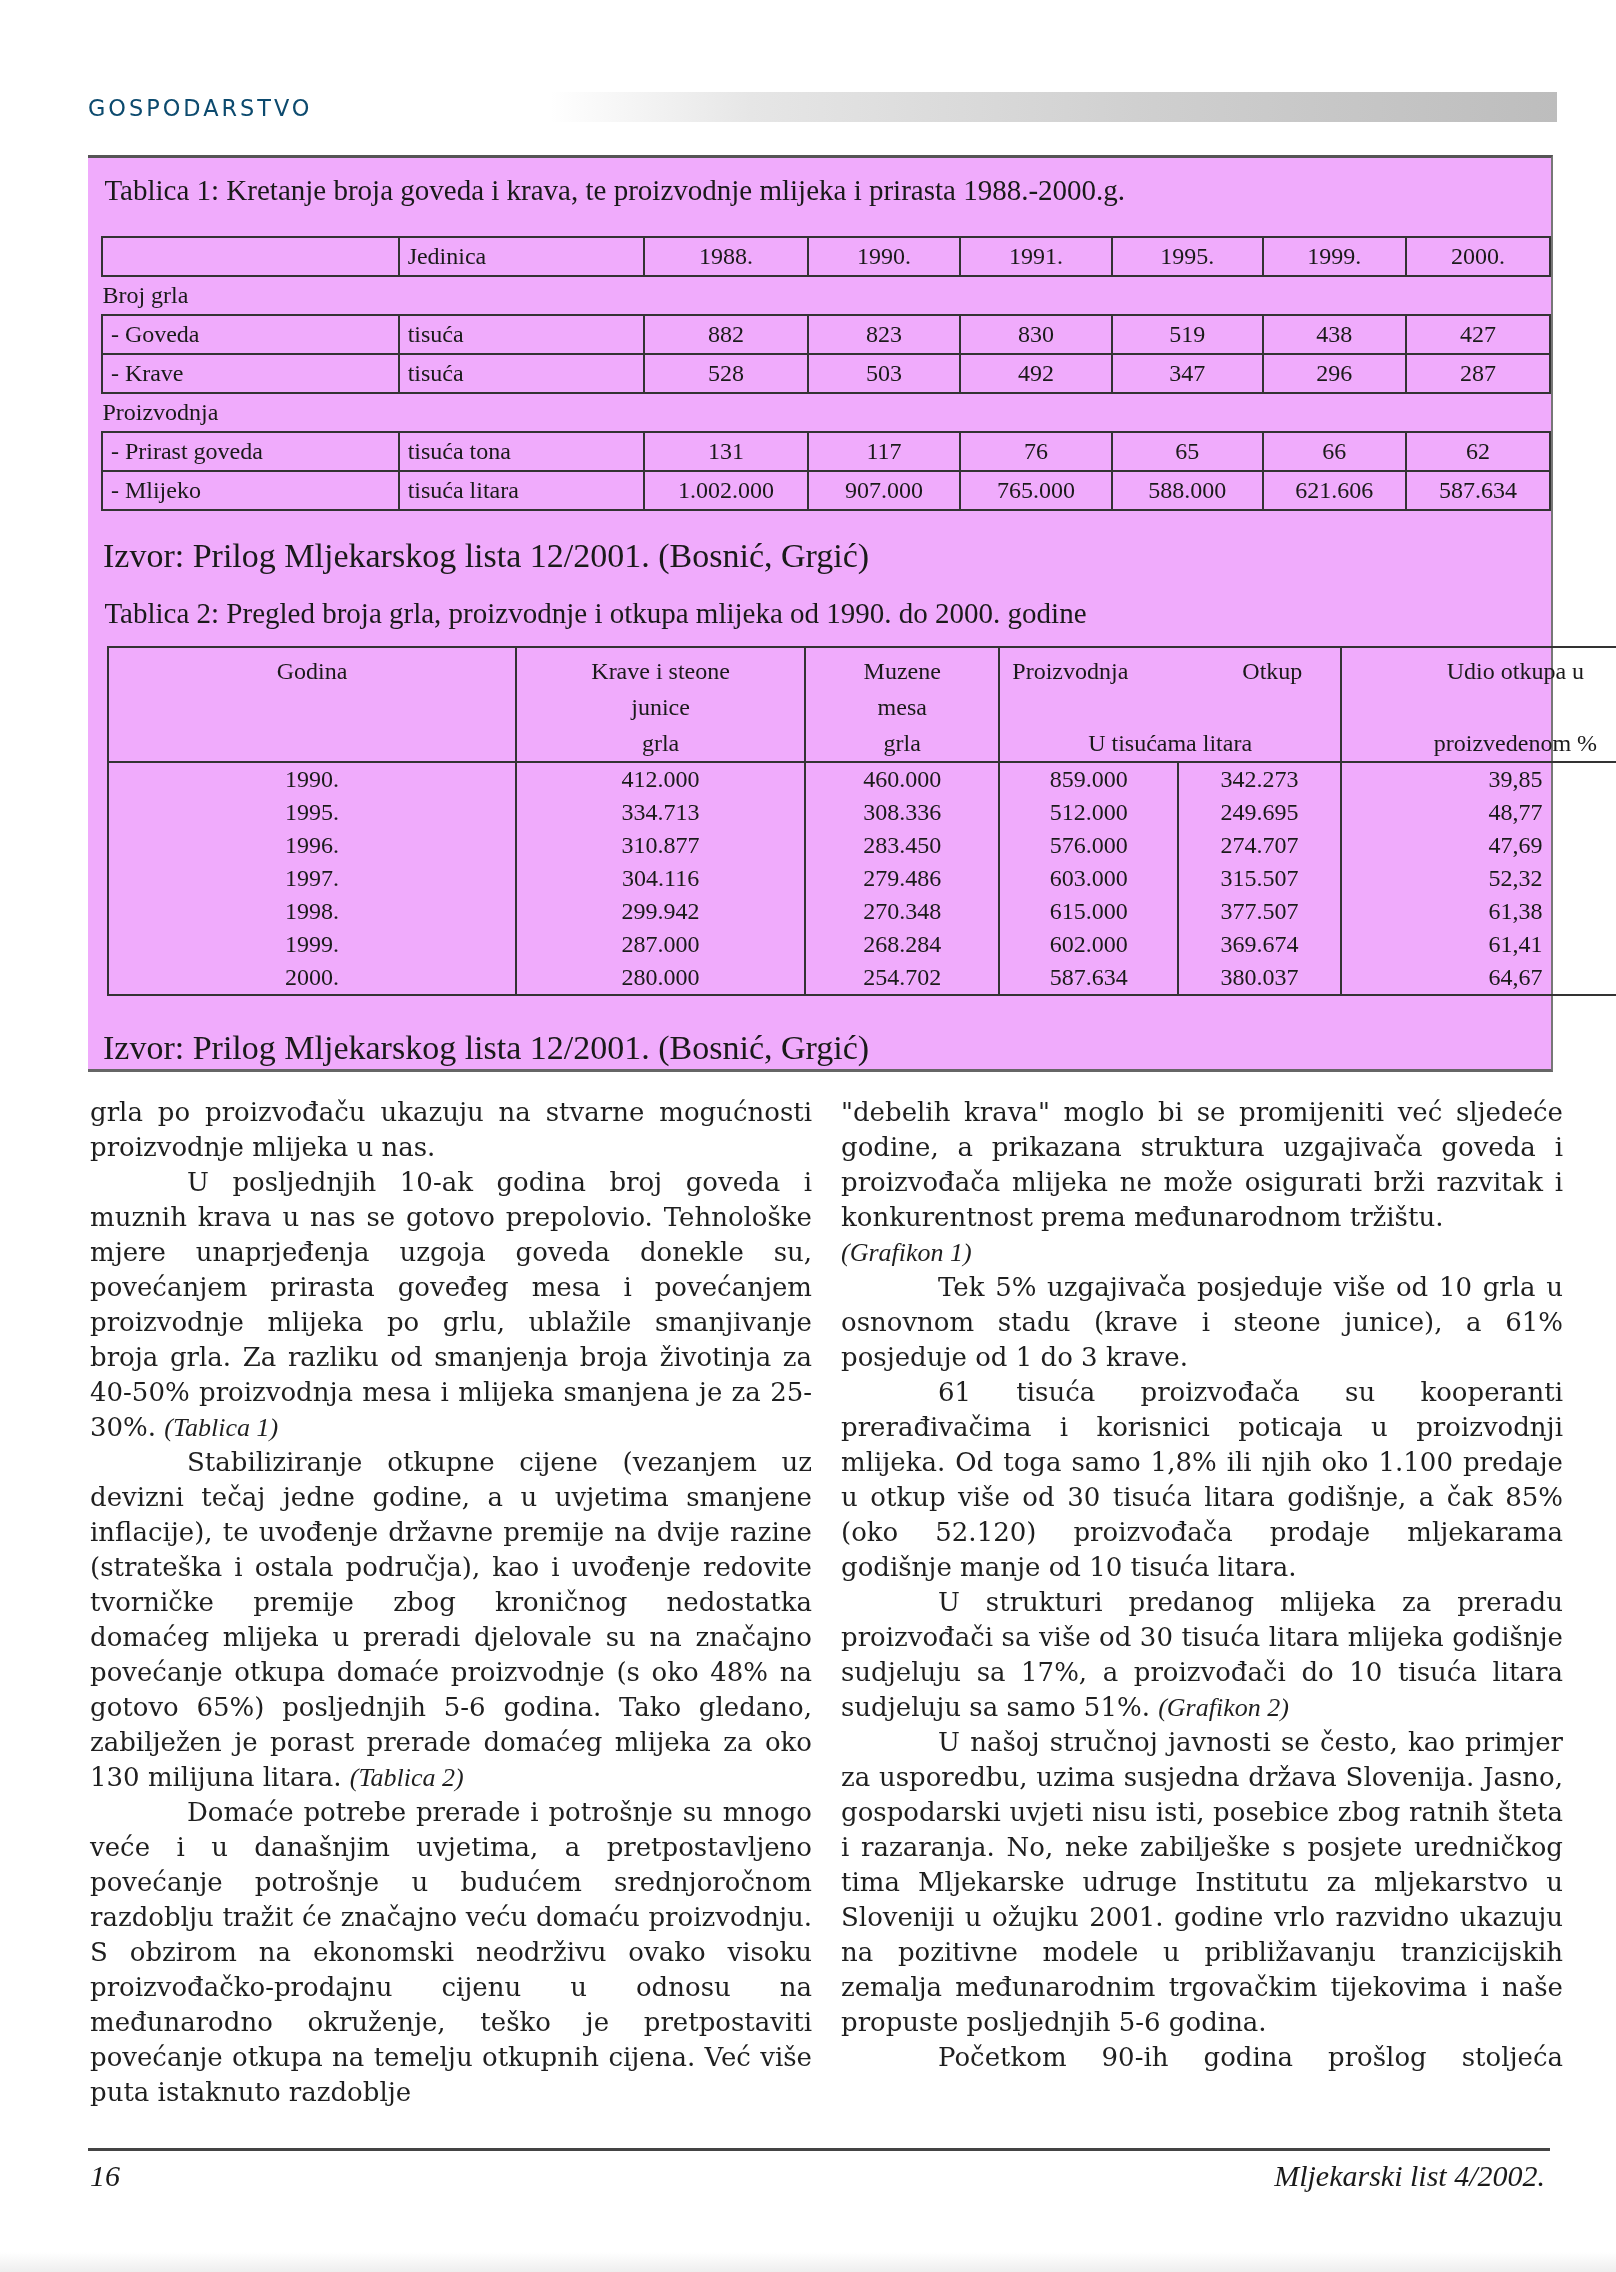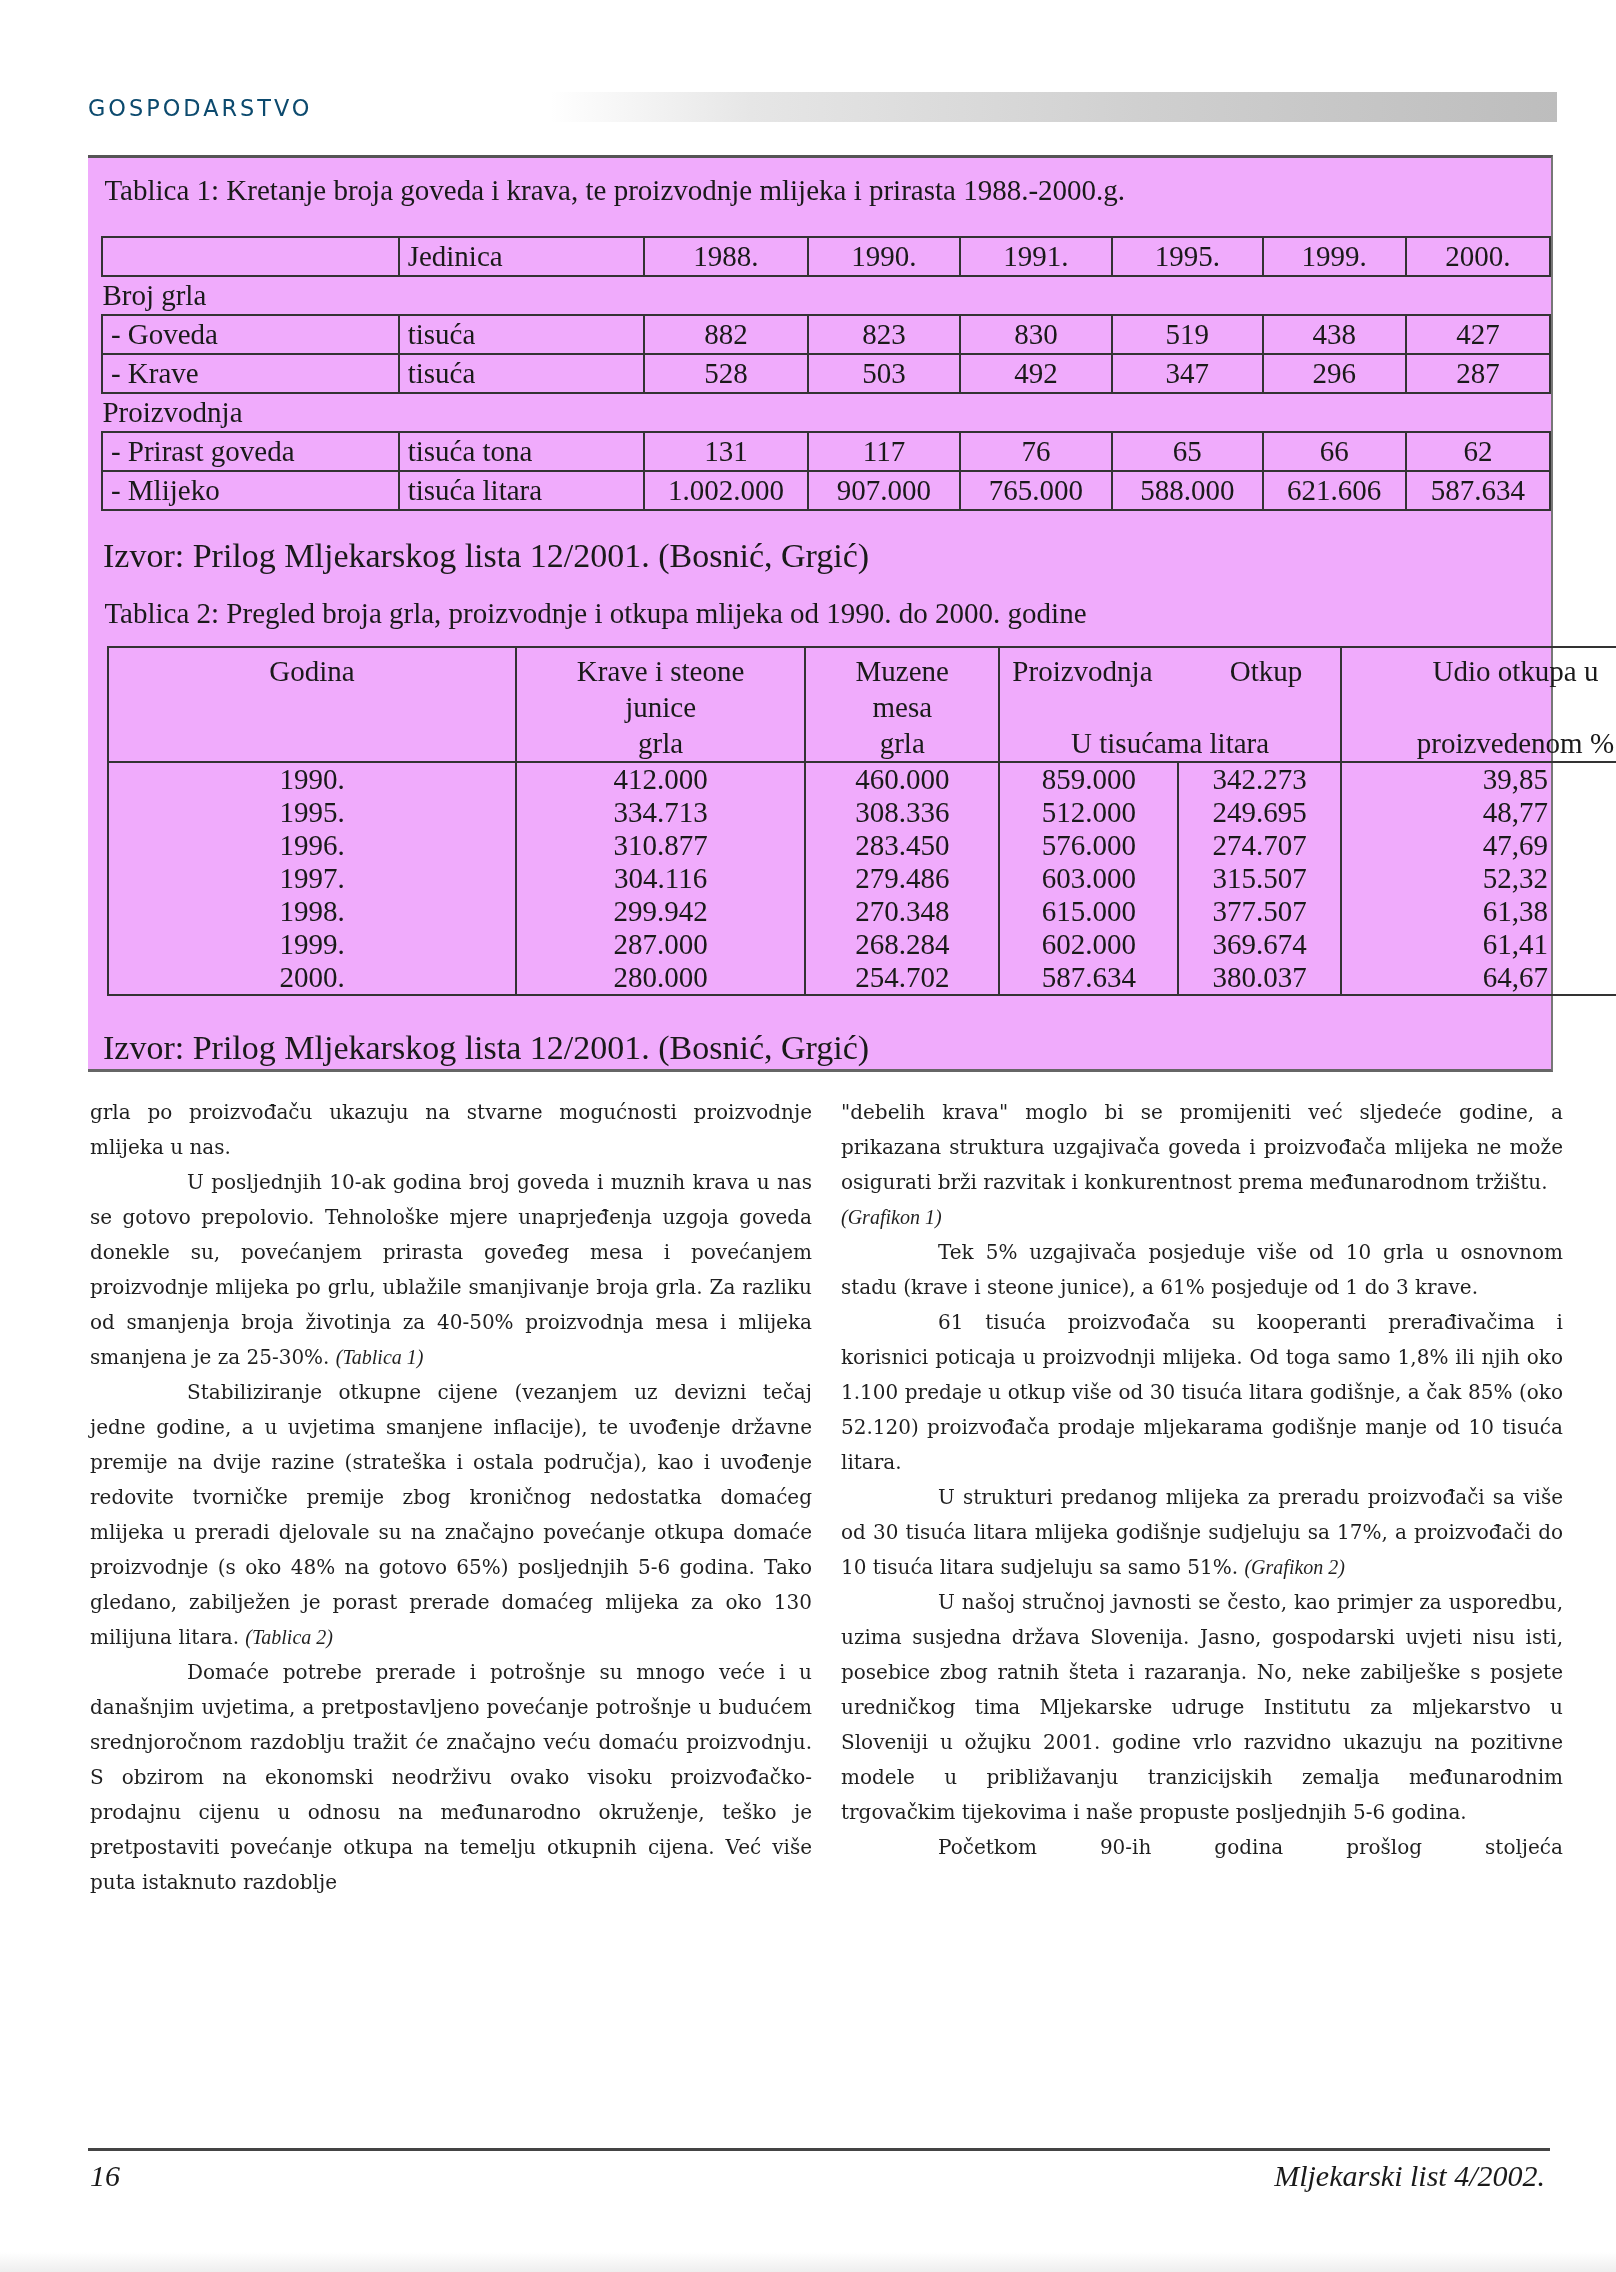--- a/index.html
+++ b/index.html
@@ -7,32 +7,32 @@
          font-family: "Liberation Serif", "DejaVu Serif", serif; color: #1a1a1a; }
   .header { position: absolute; left: 88px; top: 90px; width: 1469px; height: 45px; }
   .section-title { position: absolute; left: 0; top: 4.5px; font-family: "DejaVu Sans", sans-serif;
                    font-size: 22.4px; letter-spacing: 3px; color: #0c4a6e; }
   .header-band { position: absolute; left: 462px; top: 1.5px; width: 1007px; height: 30px;
                  background: linear-gradient(to right, #ffffff 0%, #e6e6e6 20%, #cfcfcf 60%, #bdbdbd 100%); }
   .tables-box { position: absolute; left: 88px; top: 155px; width: 1463px; height: 911px;
                 border-top: 3px solid #555; border-right: 2.2px solid #777; border-bottom: 3px solid #666;
                 background: #f0abfc; }
   .caption { position: absolute; font-size: 29px; color: #1a1a1a; white-space: nowrap; }
-  table { border-collapse: collapse; position: absolute; font-size: 29px; }
+  table { border-collapse: collapse; position: absolute; font-size: 24px; }
   table td { border: 2.2px solid #333; padding: 0 7.5px; height: 37px; white-space: nowrap; }
   #t1 { left: 13.4px; top: 78px; width: 1450px; }
   #t1 td.num { text-align: center; }
   #t1 td.group { border-left: none; border-right: none; }
   #t2 { left: 19px; top: 488px; width: 1584px; }
   #t2 td { border-top: none; border-bottom: none; text-align: center; height: 33px; }
   #t2 tr.head td { vertical-align: top; line-height: 36px; padding-top: 4.5px; border-top: 2.2px solid #333; border-bottom: 2.2px solid #333; }
   #t2 tr.last td { border-bottom: 2.2px solid #333; }
   .source { font-size: 34px; }
   .col { position: absolute; top: 1095px; width: 722px; font-family: "DejaVu Serif", serif;
-         font-size: 20px; line-height: 35px; text-align: justify; color: #1f1f1f; }
+         font-size: 26px; line-height: 35px; text-align: justify; color: #1f1f1f; }
   .col p { margin: 0; }
   .col p.indent { text-indent: 97px; }
   .col .ref { font-style: italic; font-family: Liberation Serif, serif; }
   #col-left { left: 90px; }
   #col-right { left: 841px; }
   .footer-rule { position: absolute; left: 88px; top: 2148px; width: 1462px; height: 3px; background: #444; }
   .page-number { position: absolute; left: 90px; top: 2159px; font-size: 30px; font-style: italic; }
   .journal-name { position: absolute; right: 71px; top: 2159px; font-size: 30px; font-style: italic; margin-left: 48px; }
   .bottom-shade { position: absolute; left: 0; top: 2252px; width: 1616px; height: 20px;
                   background: linear-gradient(#fff, #eee); }

